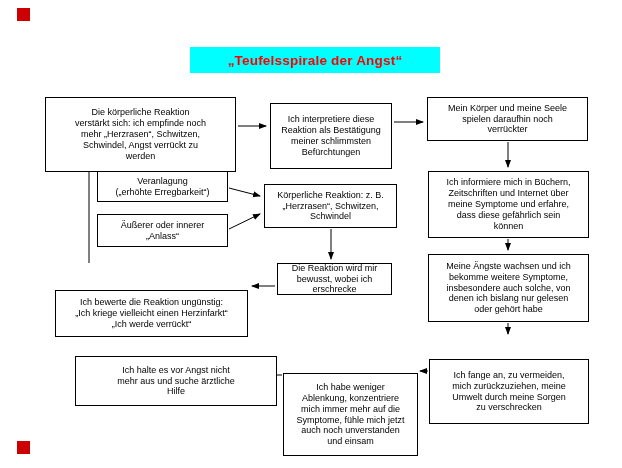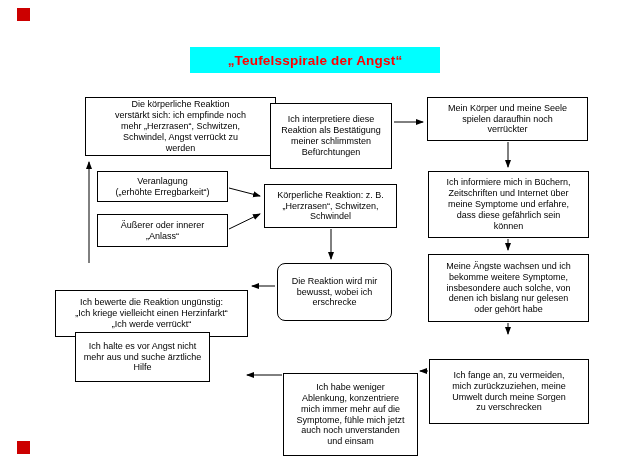--- a/index.html
+++ b/index.html
@@ -20,32 +20,32 @@
   }
 
   .node {
     position:absolute; border:1px solid #000; background:#ffffff; color:#000;
     font-size:9px; line-height:1.22;
     display:flex; align-items:center; justify-content:center;
     text-align:center; white-space:pre-line; padding:2px;
   }
 
   
-  .n-verstaerkt   { left:45px;  top:97px;  width:191px; height:59px;margin-left:40px; }
+  .n-verstaerkt   { left:45px;  top:97px;  width:191px; height:75px; }
   .n-interpretiere{ left:270px; top:103px; width:122px; height:66px; }
   .n-koerperseele { left:427px; top:97px;  width:161px; height:44px; }
   .n-veranlagung  { left:97px;  top:171px; width:131px; height:31px; }
   .n-koerperliche { left:264px; top:184px; width:133px; height:44px;text-align:center; }
   .n-informiere   { left:428px; top:171px; width:161px; height:67px; }
   .n-anlass       { left:97px;  top:214px; width:131px; height:33px; }
   .n-bewerte      { left:55px;  top:264px; width:193px; height:47px;margin-top:26px; }
-  .n-bewusst      { left:277px; top:263px; width:115px; height:58px;border-radius:8px; }
+  .n-bewusst      { left:277px; top:263px; width:115px; height:32px; }
   .n-aengste      { left:428px; top:254px; width:161px; height:68px;text-align:center; }
   .n-ablenkung    { left:283px; top:333px; width:135px; height:83px;margin-top:40px; }
-  .n-hilfe        { left:75px;  top:332px; width:135px; height:50px; }
+  .n-hilfe        { left:75px;  top:356px; width:202px; height:50px; }
   .n-vermeiden    { left:429px; top:338px; width:160px; height:65px;margin-top:21px; }
 
   svg.arrows { position:absolute; left:0; top:0; width:622px; height:468px; pointer-events:none; }
   svg.arrows line { stroke:#000; stroke-width:1; }
 </style>
 </head>
 <body>
 
 <div class="slide">
 

